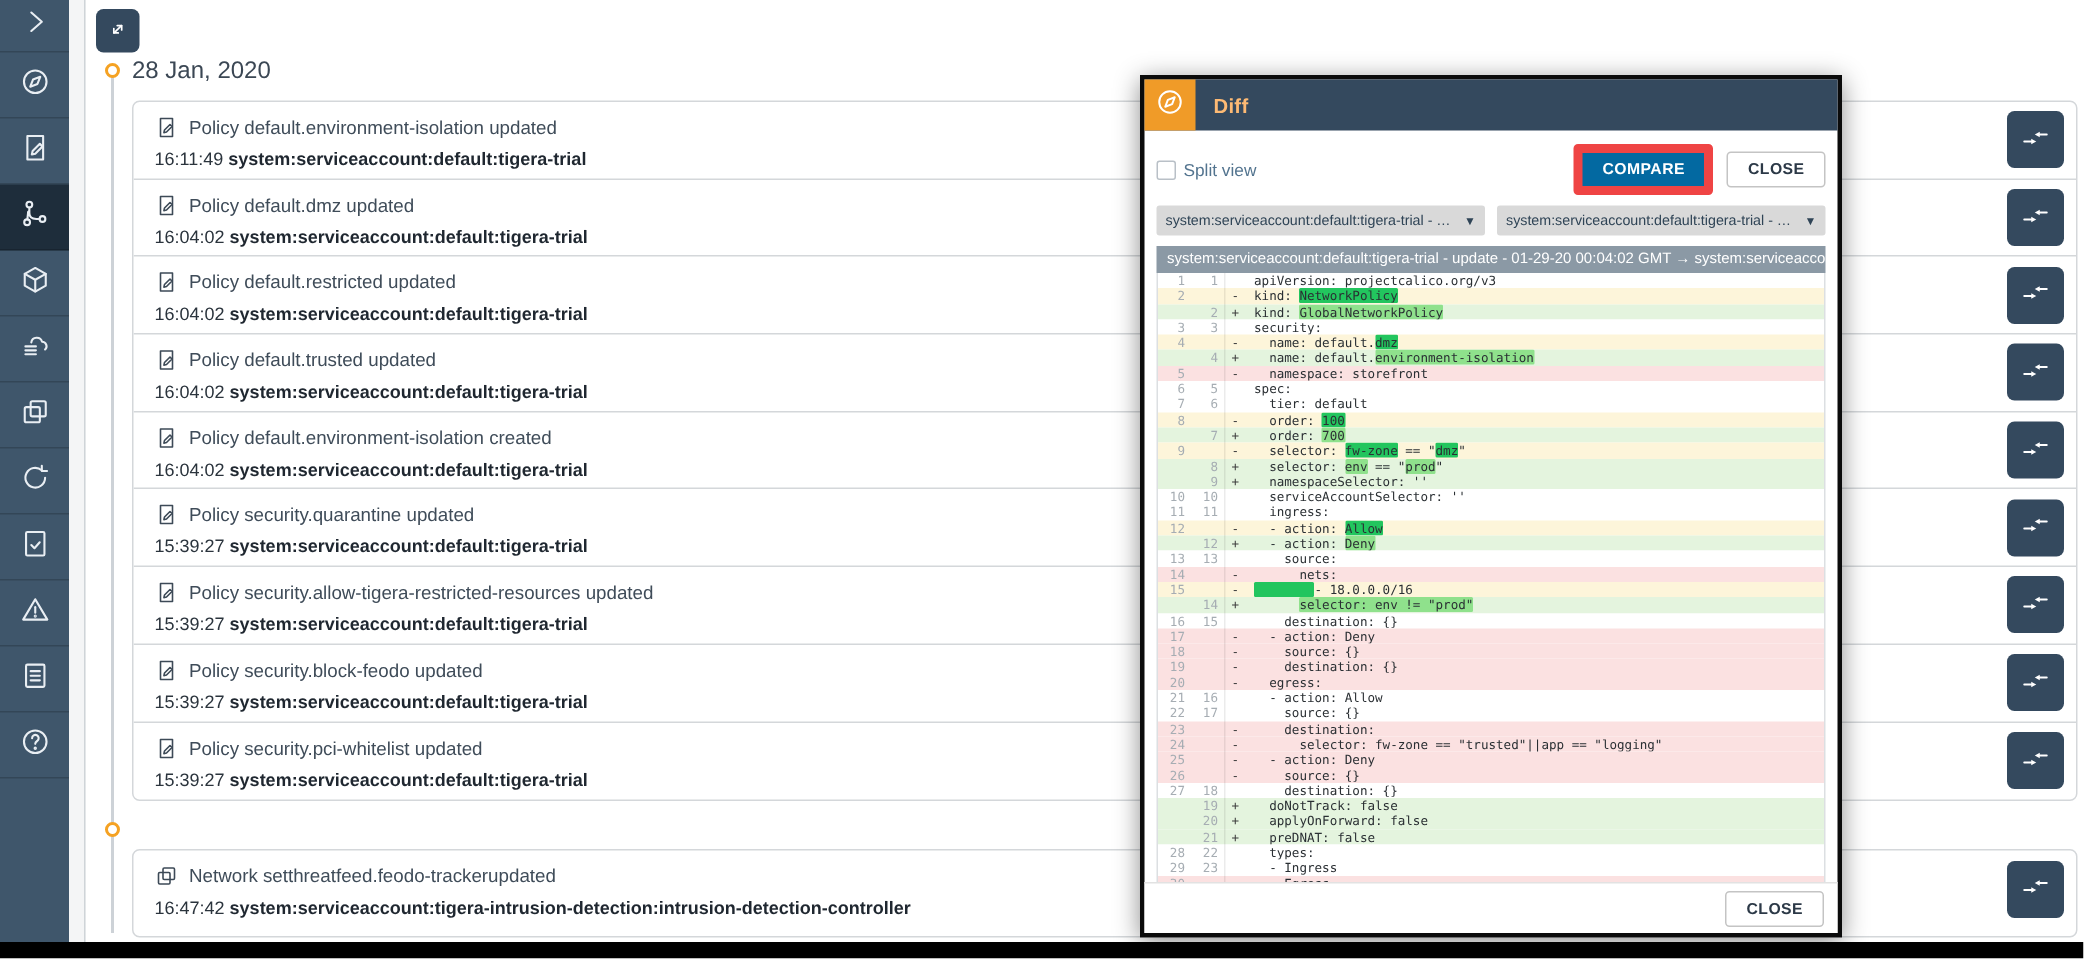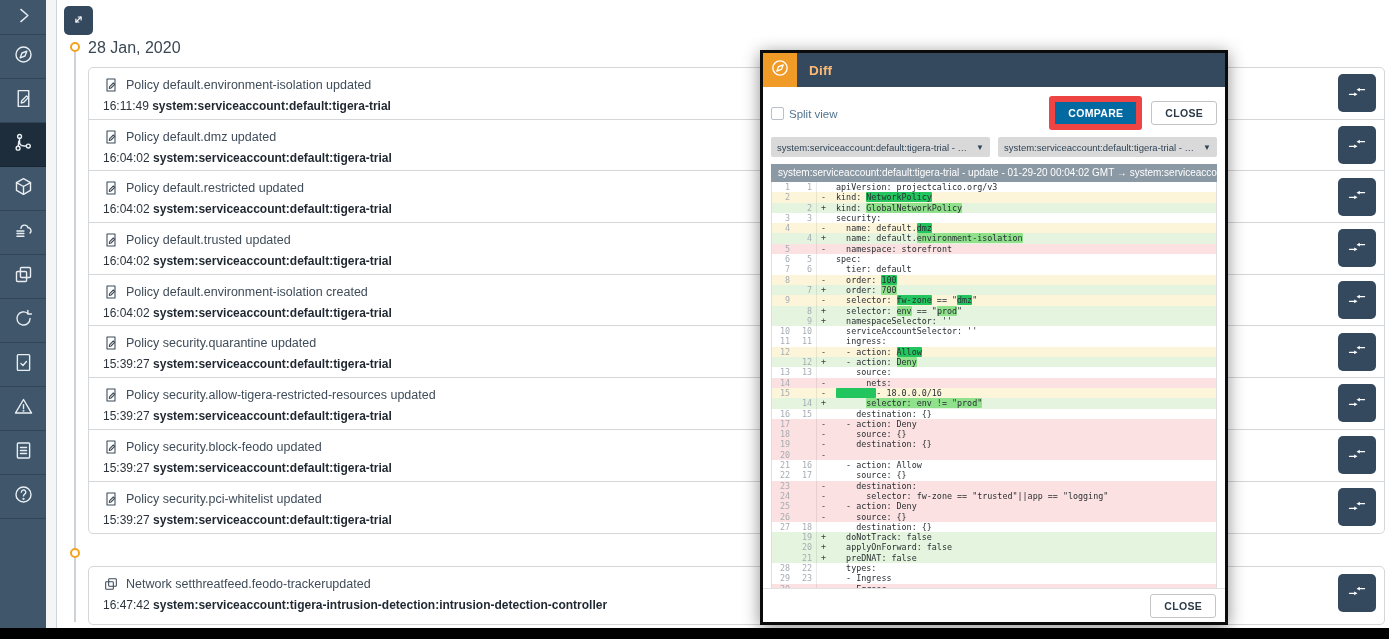--- a/index.html
+++ b/index.html
@@ -646,20 +646,21 @@
     <span class="d-old">19</span>
     <span class="d-new"></span>
     <span class="d-mark">-</span>
     <span class="d-code"><span>    destination: {}</span></span>
   </div>
 
   <div class="d-row del">
     <span class="d-old">20</span>
     <span class="d-new"></span>
     <span class="d-mark">-</span>
+    <span class="d-code"><span>  egress:</span></span>
   </div>
 
   <div class="d-row ctx">
     <span class="d-old">21</span>
     <span class="d-new">16</span>
     <span class="d-mark"></span>
     <span class="d-code"><span>  - action: Allow</span></span>
   </div>
 
   <div class="d-row ctx">

